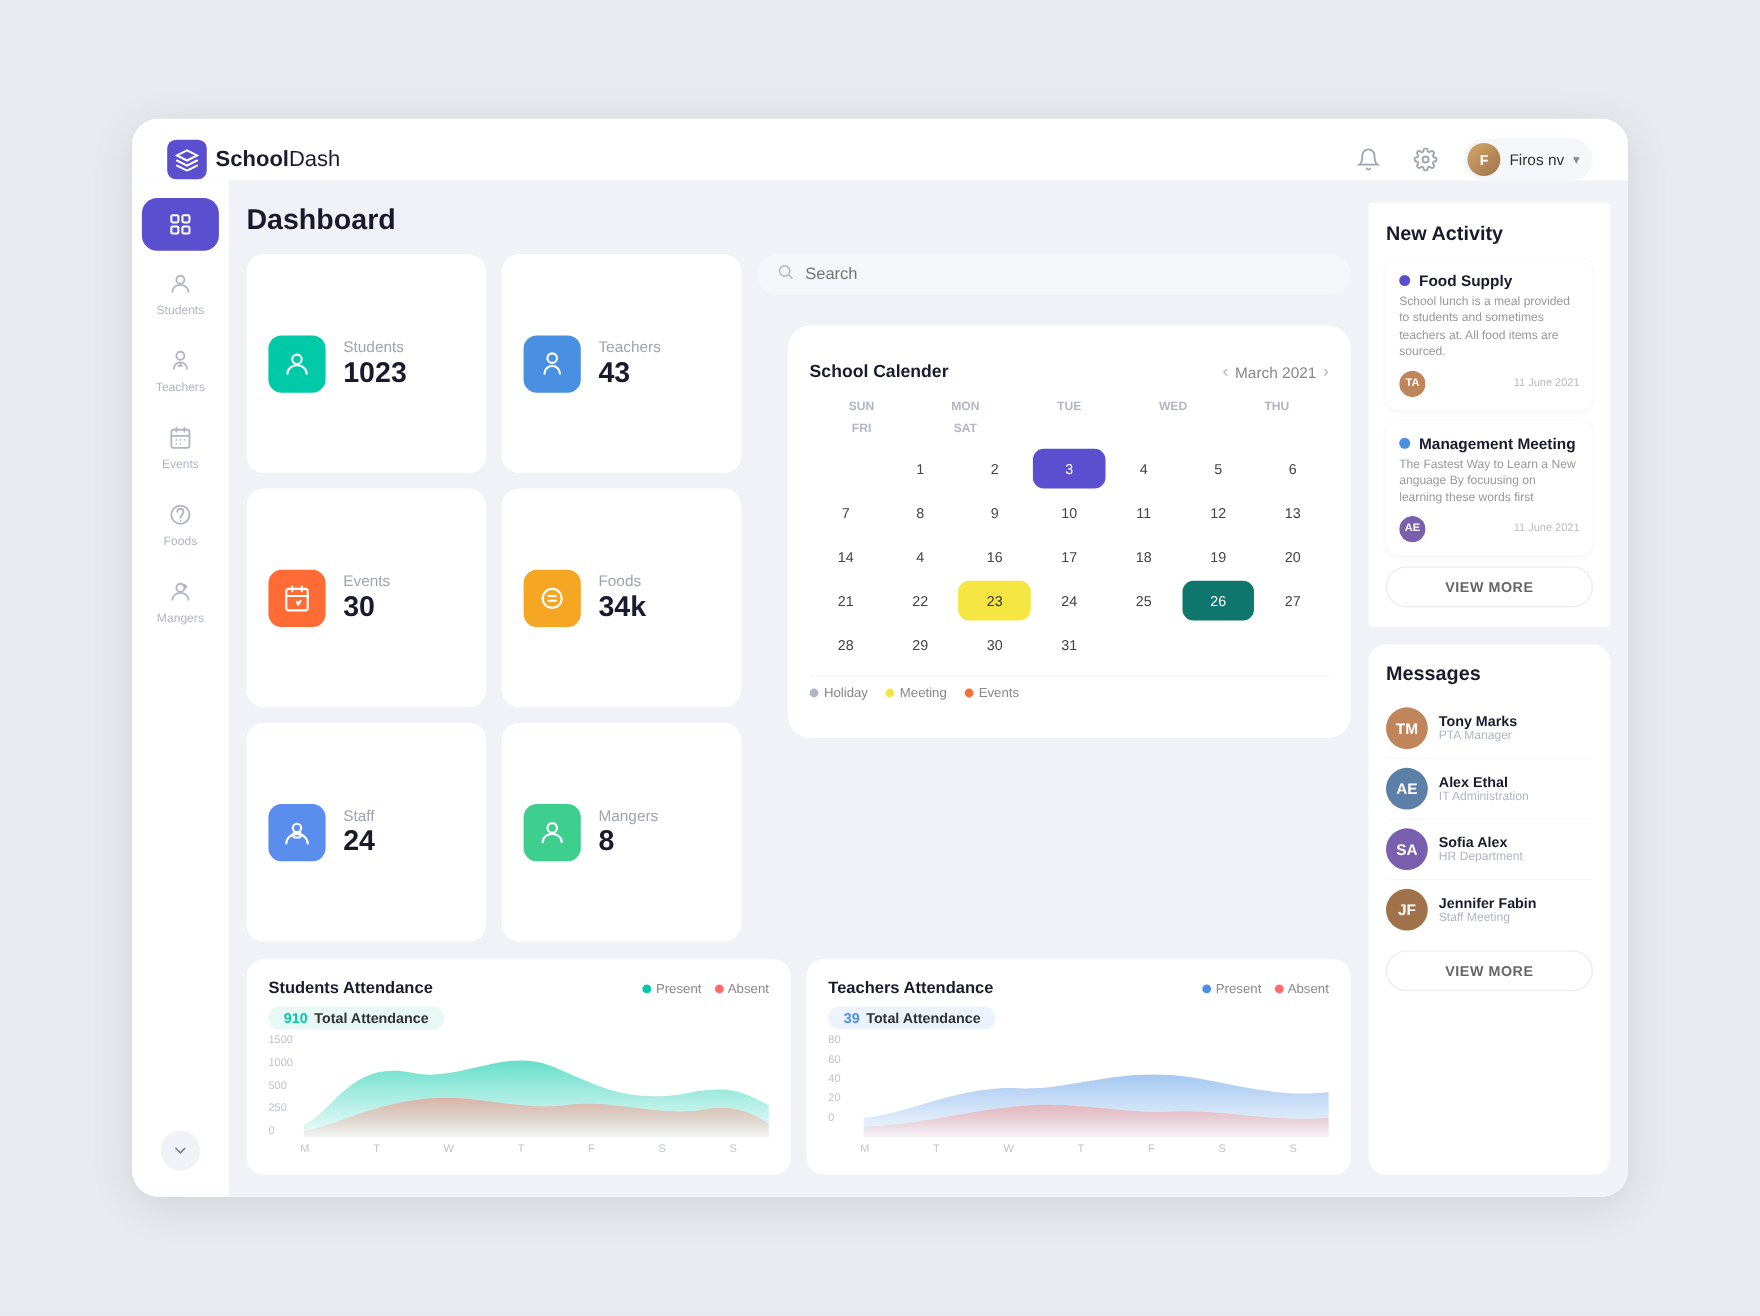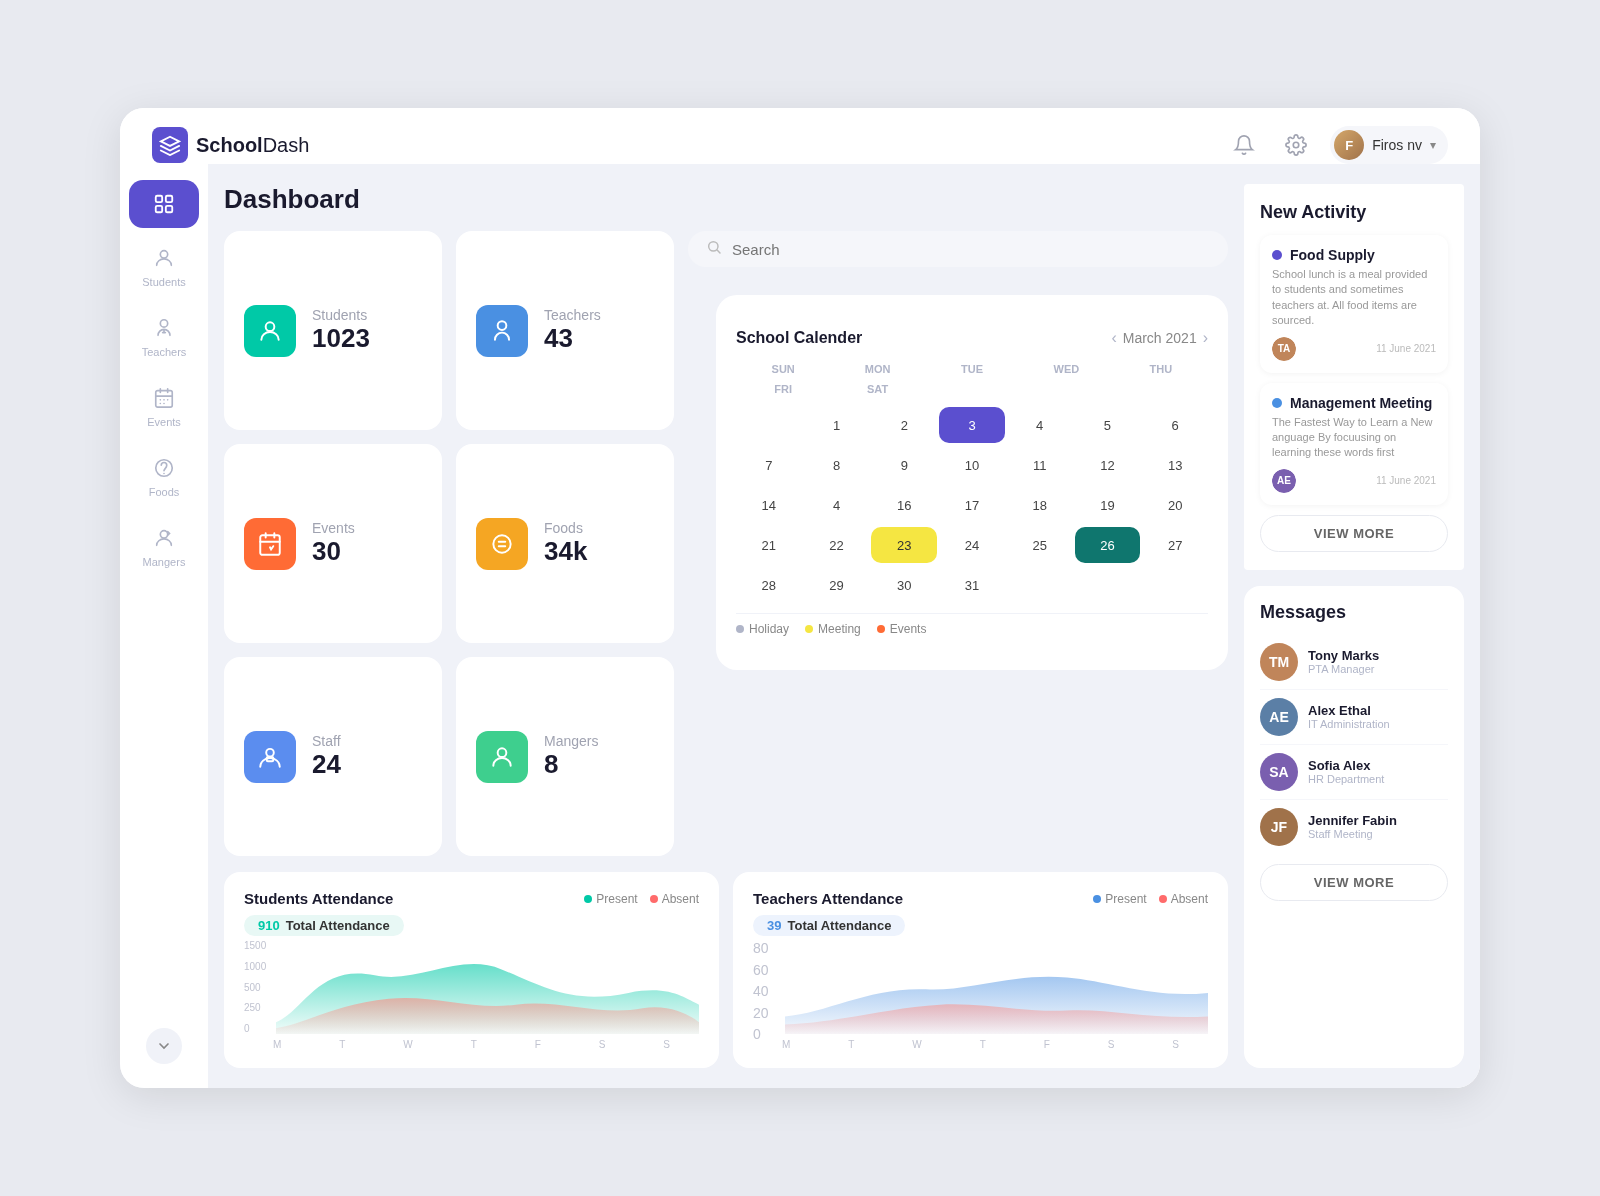--- a/index.html
+++ b/index.html
@@ -672,21 +672,21 @@
                 <span><span class="chart-legend-dot" style="background:#ff6b6b;"></span><span>Absent</span></span>
               </div>
             </div>
             <div style="display:flex; align-items:center; gap:8px; margin-bottom:4px;">
               <span class="chart-total-badge" style="background:#edf3fd;">
                 <span style="color:#4a90e2; font-weight:800;">39</span>
                 <span>Total Attendance</span>
               </span>
             </div>
             <div style="position:relative; height:110px; padding-left:32px; padding-bottom:16px;">
-              <div style="position:absolute; left:0; top:0; bottom:8px; display:flex; flex-direction:column; justify-content:space-between; font-size:14px; color:#c0c3d0; width:30px;">
+              <div style="position:absolute; left:0; top:0; bottom:28px; display:flex; flex-direction:column; justify-content:space-between; font-size:10px; color:#c0c3d0; width:30px;">
                 <span>80</span>
                   <span>60</span>
                   <span>40</span>
                   <span>20</span>
                   <span>0</span>
               </div>
               <svg width="100%" height="100%" viewBox="0 0 300 80" preserveAspectRatio="none">
                 <defs>
                   <linearGradient id="tg1" x1="0" y1="0" x2="0" y2="1">
                     <stop offset="0%" stop-color="#4a90e2" stop-opacity="0.5"></stop>

